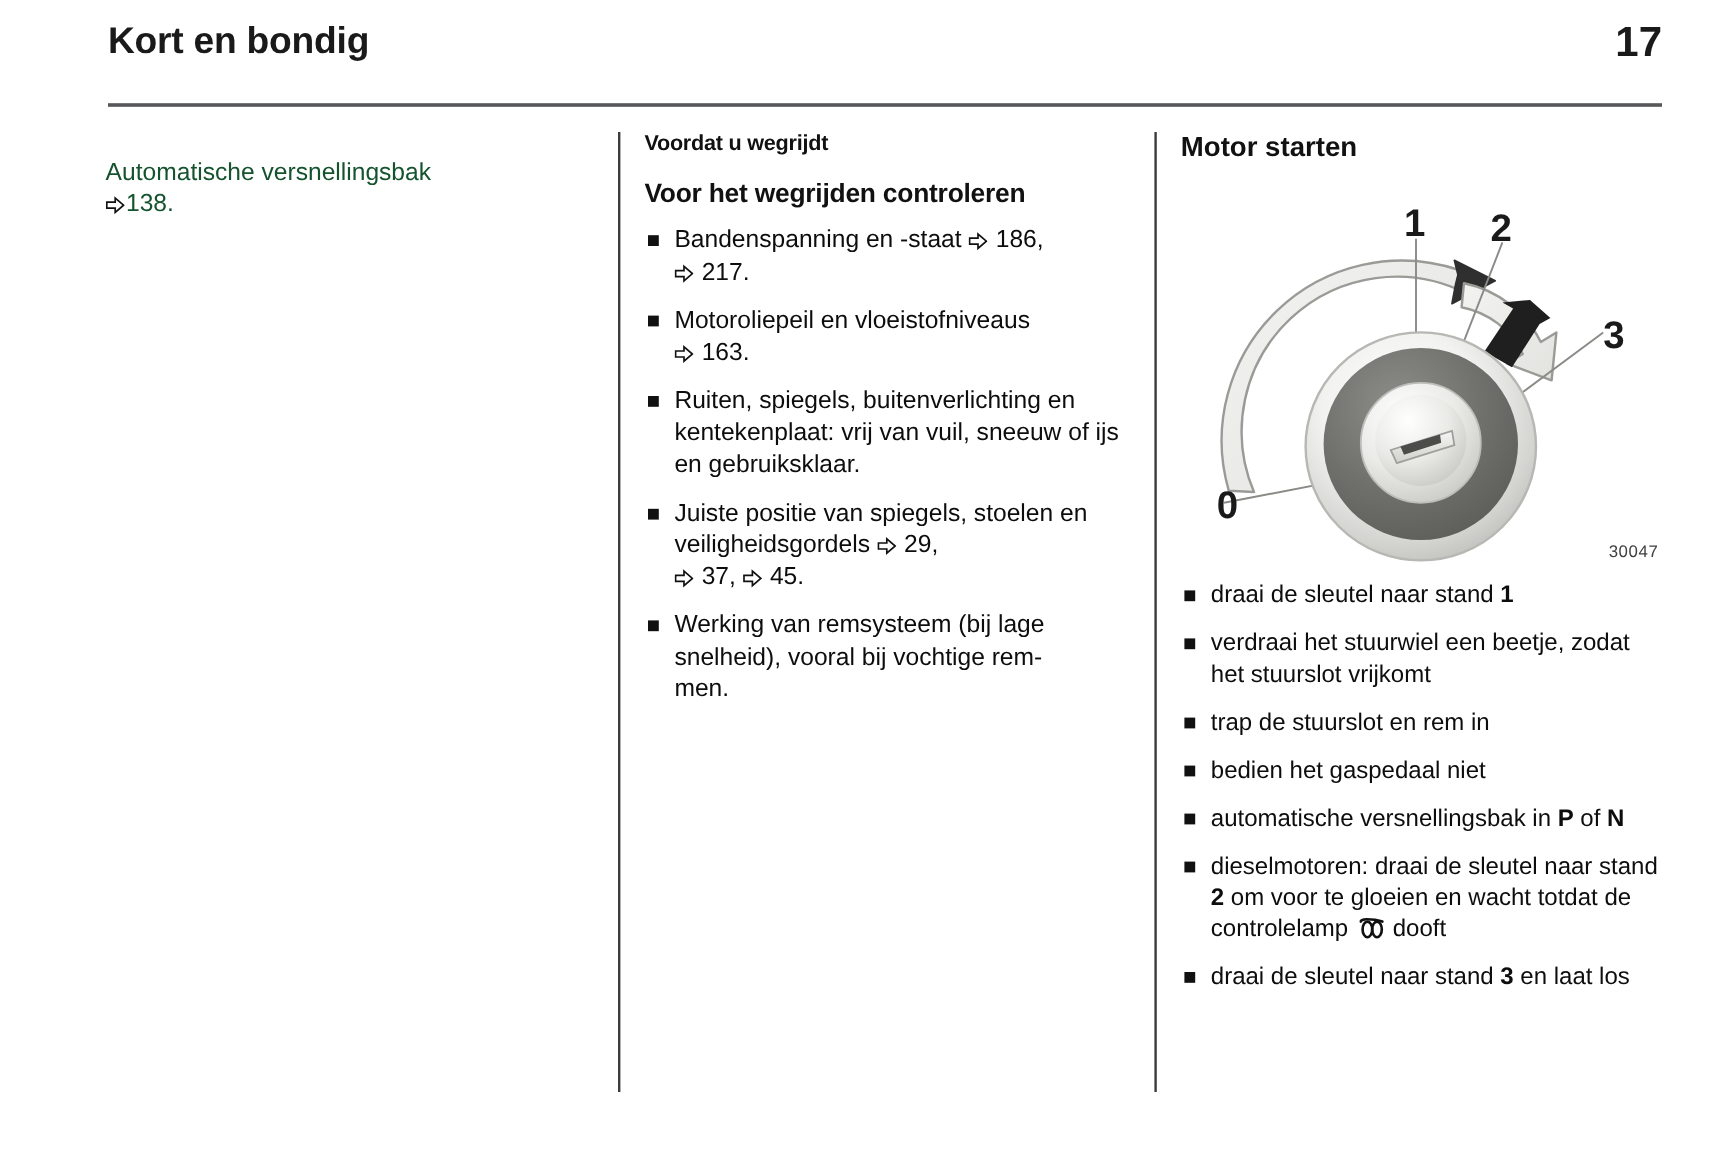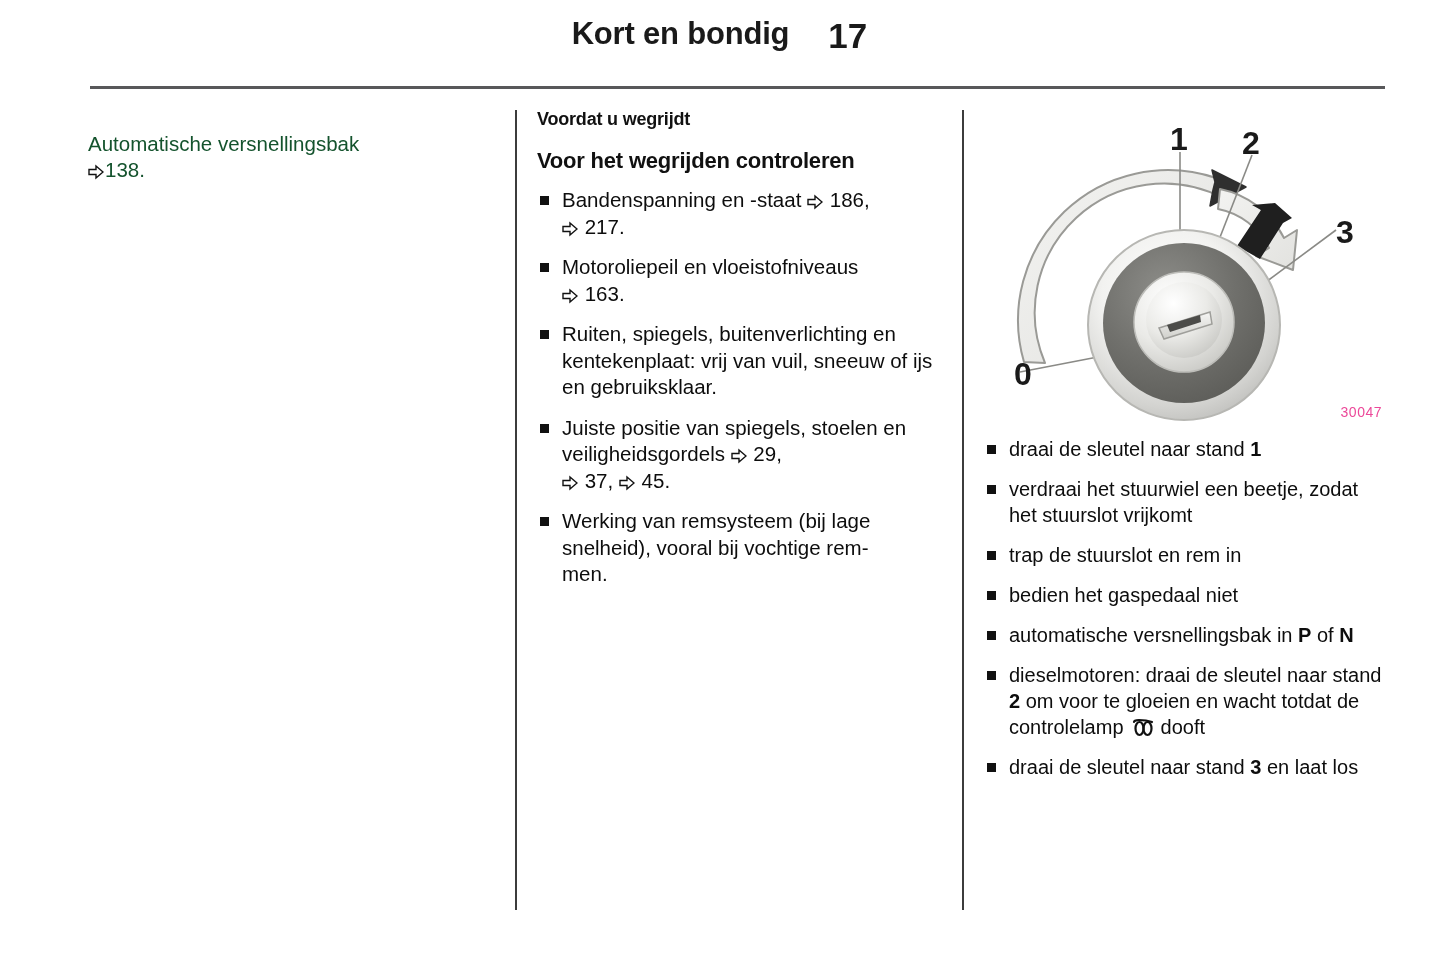--- a/index.html
+++ b/index.html
@@ -12,27 +12,27 @@
     height: 966px;
     font-family: "Liberation Sans", sans-serif;
     color: #000000;
     overflow: hidden;
     position: relative;
   }
 
   
   #page-header {
     position: absolute;
-    left: 72px;
+    left: 90px;
     top: 18px;
     width: 1295px;
     height: 58px;
     display: flex;
     align-items: flex-start;
-    justify-content: center;
+    justify-content: space-between;
   }
   #chapter-title {
     font-size: 31px;
     font-weight: bold;
     letter-spacing: -0.2px;
     line-height: 1;
     color: #1a1a1a;
   }
   #page-number {
     font-size: 35px;
@@ -158,21 +158,21 @@
     width: 404px;
     height: 312px;
     margin-bottom: 14px;
   }
   #ignition-figure svg { display: block; }
   #figure-number {
     position: absolute;
     right: 6px;
     bottom: 2px;
     font-size: 14px;
-    color: #ec4899;
+    color: #404040;
     letter-spacing: 0.5px;
   }
 </style>
 </head>
 <body>
 
 <div id="page-header">
   <span id="chapter-title">Kort en bondig</span>
   <span id="page-number">17</span>
 </div>
@@ -210,20 +210,21 @@
           </svg></span> 29,<br><span class="ref-arrow"><svg viewBox="0 0 16 16" width="16" height="16">
             <path d="M1 5.5 L8 5.5 L8 2 L15 8 L8 14 L8 10.5 L1 10.5 Z" fill="none" stroke="#111111" stroke-width="1.4"></path>
           </svg></span> 37, <span class="ref-arrow"><svg viewBox="0 0 16 16" width="16" height="16">
             <path d="M1 5.5 L8 5.5 L8 2 L15 8 L8 14 L8 10.5 L1 10.5 Z" fill="none" stroke="#111111" stroke-width="1.4"></path>
           </svg></span> 45.</li>
       <li>Werking van remsysteem (bij lage snelheid), vooral bij vochtige rem-<br>men.</li>
     </ul>
 </div>
 
 <div class="column" id="col-right">
+  <h2 class="col-title">Motor starten</h2>
 
   <div id="ignition-figure">
     <svg viewBox="0 0 404 312" width="404" height="312">
       <defs>
         <radialGradient id="gOuter" cx="42%" cy="34%" r="72%">
           <stop offset="0%" stop-color="#ffffff"></stop>
           <stop offset="48%" stop-color="#f2f2f0"></stop>
           <stop offset="82%" stop-color="#d3d3d0"></stop>
           <stop offset="100%" stop-color="#bdbdba"></stop>
         </radialGradient>

